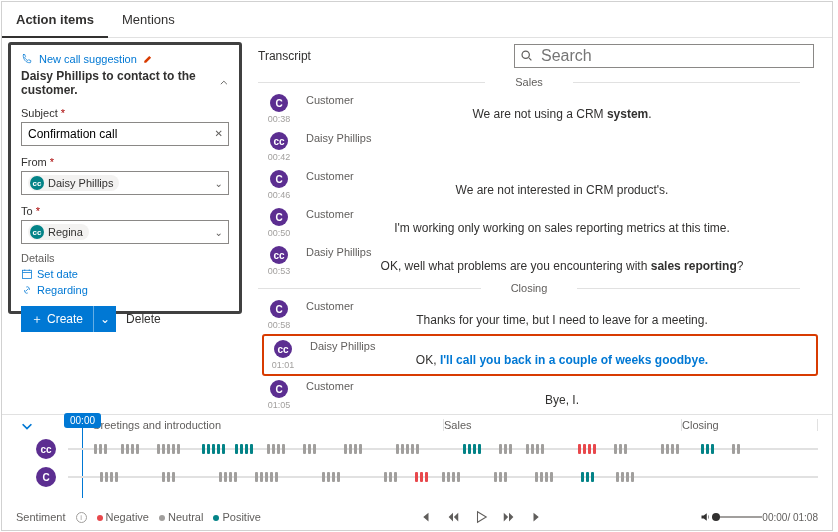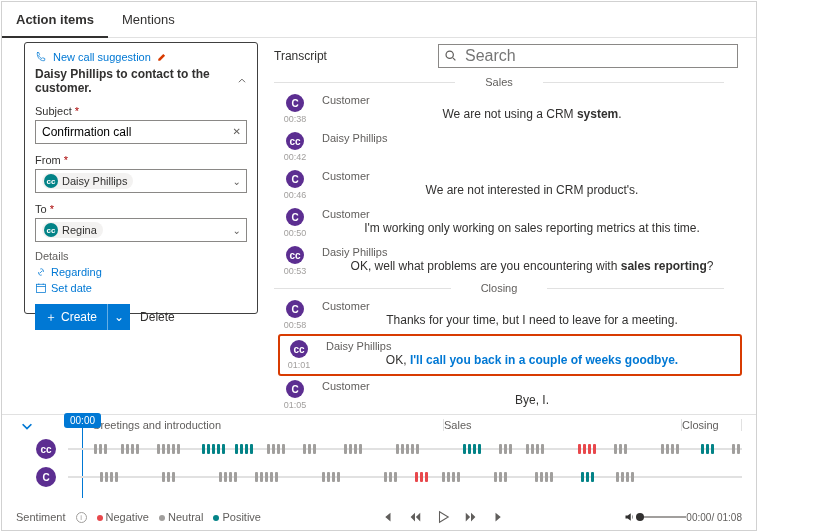--- a/index.html
+++ b/index.html
@@ -1,29 +1,29 @@
 <!DOCTYPE html>
 <html><head>
 <meta charset="utf-8">
 <style>
 * { box-sizing: border-box; margin: 0; padding: 0; font-family: "Segoe UI", Arial, sans-serif; }
 body { background: #fff; font-size: 12px; color: #323130; width: 838px; height: 532px; overflow: hidden; }
 
-.container { border: 1px solid #d1d1d1; width: 756px; height: 530px; margin: 1px; display: flex; flex-direction: column; }
+.container { border: 1px solid #d1d1d1; width: 832px; height: 530px; margin: 1px; display: flex; flex-direction: column; }
 
 
 .tabs { display: flex; border-bottom: 1px solid #e1e1e1; height: 36px; align-items: center; }
 .tab { padding: 0 14px; height: 36px; line-height: 36px; font-size: 13px; cursor: pointer; }
 .tab.active { border-bottom: 2px solid #323130; font-weight: 600; }
 
 
 .main { display: flex; flex: 1; overflow: hidden; }
 
 
-.left-panel { width: 234px; border: 1px solid #404040; padding: 8px 10px; margin: 4px 0 0 22px; border-radius: 3px; height: 272px; }
+.left-panel { width: 234px; border: 3px solid #404040; padding: 8px 10px; margin: 4px 0 0 6px; border-radius: 3px; height: 272px; }
 .suggestion-row { display: flex; align-items: center; gap: 6px; color: #0078d4; font-size: 11px; }
 .suggestion-row .phone-icon { width: 12px; height: 12px; }
 .pencil-icon { width: 10px; height: 10px; color: #d83b01; }
 .suggestion-title { font-weight: 600; font-size: 12px; margin-top: 4px; display: flex; justify-content: space-between; align-items: center; gap: 8px; }
 .chevron-icon { width: 12px; height: 12px; color: #605e5c; }
 
 .field-label { font-size: 11px; margin-top: 10px; color: #323130; }
 .req { color: #a80000; }
 .field-input { width: 100%; border: 1px solid #8a8886; height: 24px; padding: 0 22px 0 6px; font-size: 12px; margin-top: 3px; position: relative; background:#fff; }
 .field-wrap { position: relative; }
@@ -155,30 +155,30 @@
               <span class="avatar-dot small">cc</span>
               <span>Regina</span>
             </span>
         </div>
         <span class="field-dd">⌄</span>
       </div>
 
       <div class="field-details">Details</div>
       <div class="link-row">
         <svg viewBox="0 0 16 16" fill="none" stroke="currentColor">
-            <path d="M6 10l4-4M7 4h0a3 3 0 014 4M9 12a3 3 0 01-4-4"></path>
-          </svg>
-        <span>Regarding</span>
-      </div>
-      <div class="link-row">
-        <svg viewBox="0 0 16 16" fill="none" stroke="currentColor">
             <rect x="2" y="3" width="12" height="11"></rect>
             <path d="M2 6h12M5 2v2M11 2v2"></path>
           </svg>
         <span>Set date</span>
+      </div>
+      <div class="link-row">
+        <svg viewBox="0 0 16 16" fill="none" stroke="currentColor">
+            <path d="M6 10l4-4M7 4h0a3 3 0 014 4M9 12a3 3 0 01-4-4"></path>
+          </svg>
+        <span>Regarding</span>
       </div>
 
       <div class="btn-row">
         <button class="btn-primary">
           <span class="txt">＋ <span>Create</span></span>
           <span class="split">⌄</span>
         </button>
         <button class="btn-delete">Delete</button>
       </div>
     </div>

